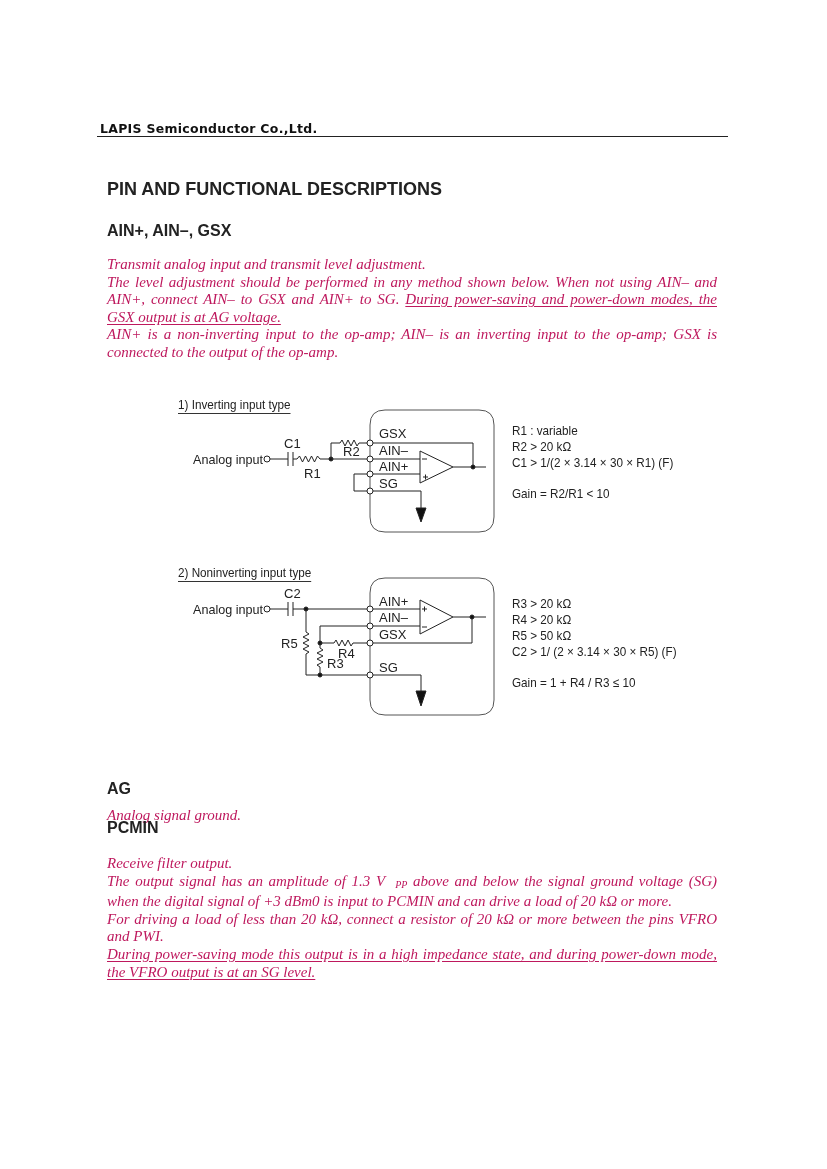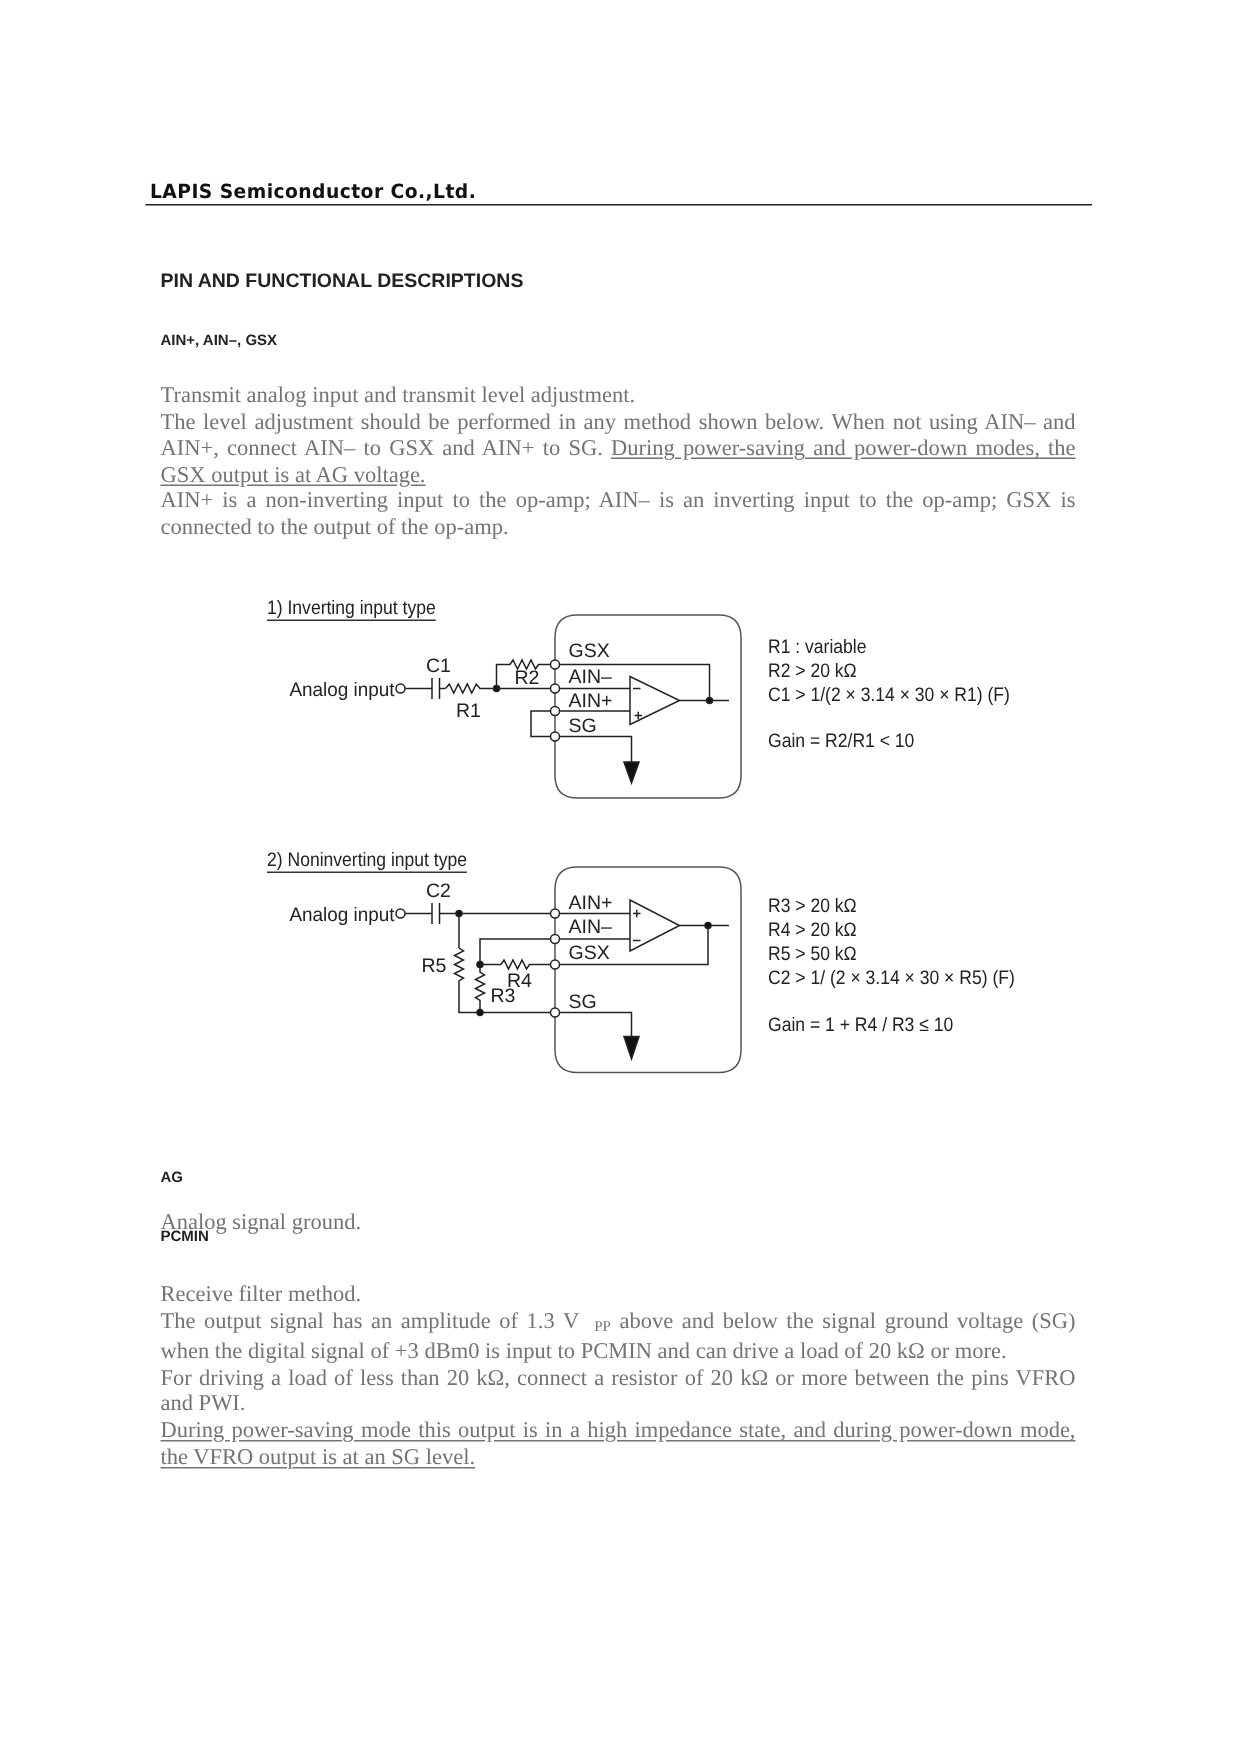--- a/index.html
+++ b/index.html
@@ -6,30 +6,31 @@
   body { width: 827px; height: 1169px; position: relative; overflow: hidden; color: #1a1a1a; }
   .abs { position: absolute; }
   .company {
     left: 100px; top: 121px;
     font-family: "DejaVu Sans", sans-serif; font-size: 13px; font-weight: bold;
     letter-spacing: 0.3px; color: #111; transform: scaleX(0.96); transform-origin: left;
   }
   .header-rule { left: 97px; top: 136px; width: 631px; height: 0; border-top: 1.3px solid #222; }
   .h1 {
     left: 107px; top: 179px;
-    font-family: "Liberation Sans", sans-serif; font-weight: bold; font-size: 13px; color: #222;
+    font-family: "Liberation Sans", sans-serif; font-weight: bold; font-size: 18px; color: #222;
   }
   .h2 {
     left: 107px;
-    font-family: "Liberation Sans", sans-serif; font-weight: bold; font-size: 10px; color: #222;
+    font-family: "Liberation Sans", sans-serif; font-weight: bold; font-size: 16px; color: #222;
   }
   .para {
     left: 107px; width: 610px;
-    font-family: "Liberation Serif", serif; font-size: 15px; line-height: 17.6px; color: #737373;
+    font-family: "Liberation Serif", serif; font-size: 15px; line-height: 17.6px; color: #be185d;
     text-align: justify;
+    font-style: italic;
   }
   .para p { margin: 0; }
   .u { text-decoration: underline; text-underline-offset: 2px; }
   .sub { font-size: 10px; vertical-align: -2px; padding-left: 10px; }
   .diagram-title {
     font-family: "Liberation Sans", sans-serif; font-size: 13px; color: #222;
     border-bottom: 1px solid #333; padding-bottom: 1px; transform: scaleX(0.9); transform-origin: left;
   }
   .notes {
     font-family: "Liberation Sans", sans-serif; font-size: 13px; line-height: 16px; color: #222;
@@ -167,17 +168,17 @@
   <div>Gain = 1 + R4 / R3 ≤ 10</div>
 </div>
 
 <div class="abs h2" style="top:780px;">AG</div>
 <div class="abs para" style="top:785px;margin-top:22px;">
   <p>Analog signal ground.</p>
 </div>
 
 <div class="abs h2" style="top:819px;">PCMIN</div>
 <div class="abs para" style="top:855px;">
-  <p>Receive filter method.</p>
+  <p>Receive filter output.</p>
   <p><span>The output signal has an amplitude of 1.3 V</span><span class="sub">PP</span><span> above and below the signal ground voltage (SG) when the digital signal of +3 dBm0 is input to PCMIN and can drive a load of 20 kΩ or more.</span></p>
   <p>For driving a load of less than 20 kΩ, connect a resistor of 20 kΩ or more between the pins VFRO and PWI.</p>
   <p class="u">During power-saving mode this output is in a high impedance state, and during power-down mode, the VFRO output is at an SG level.</p>
 </div>
 
 </body></html>

